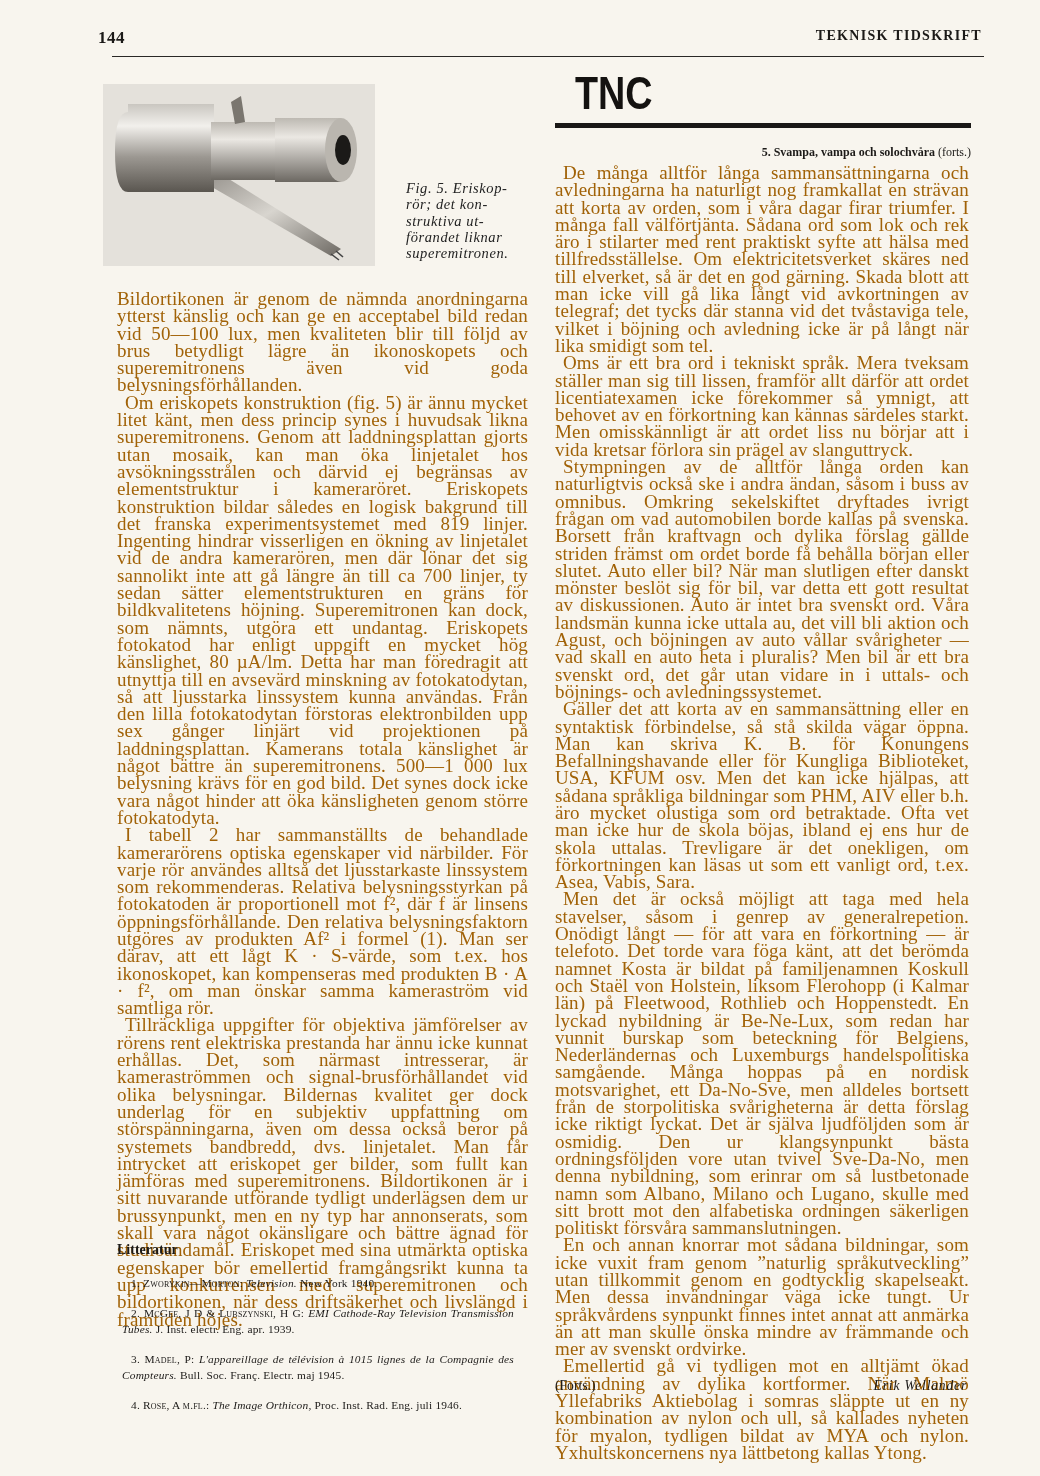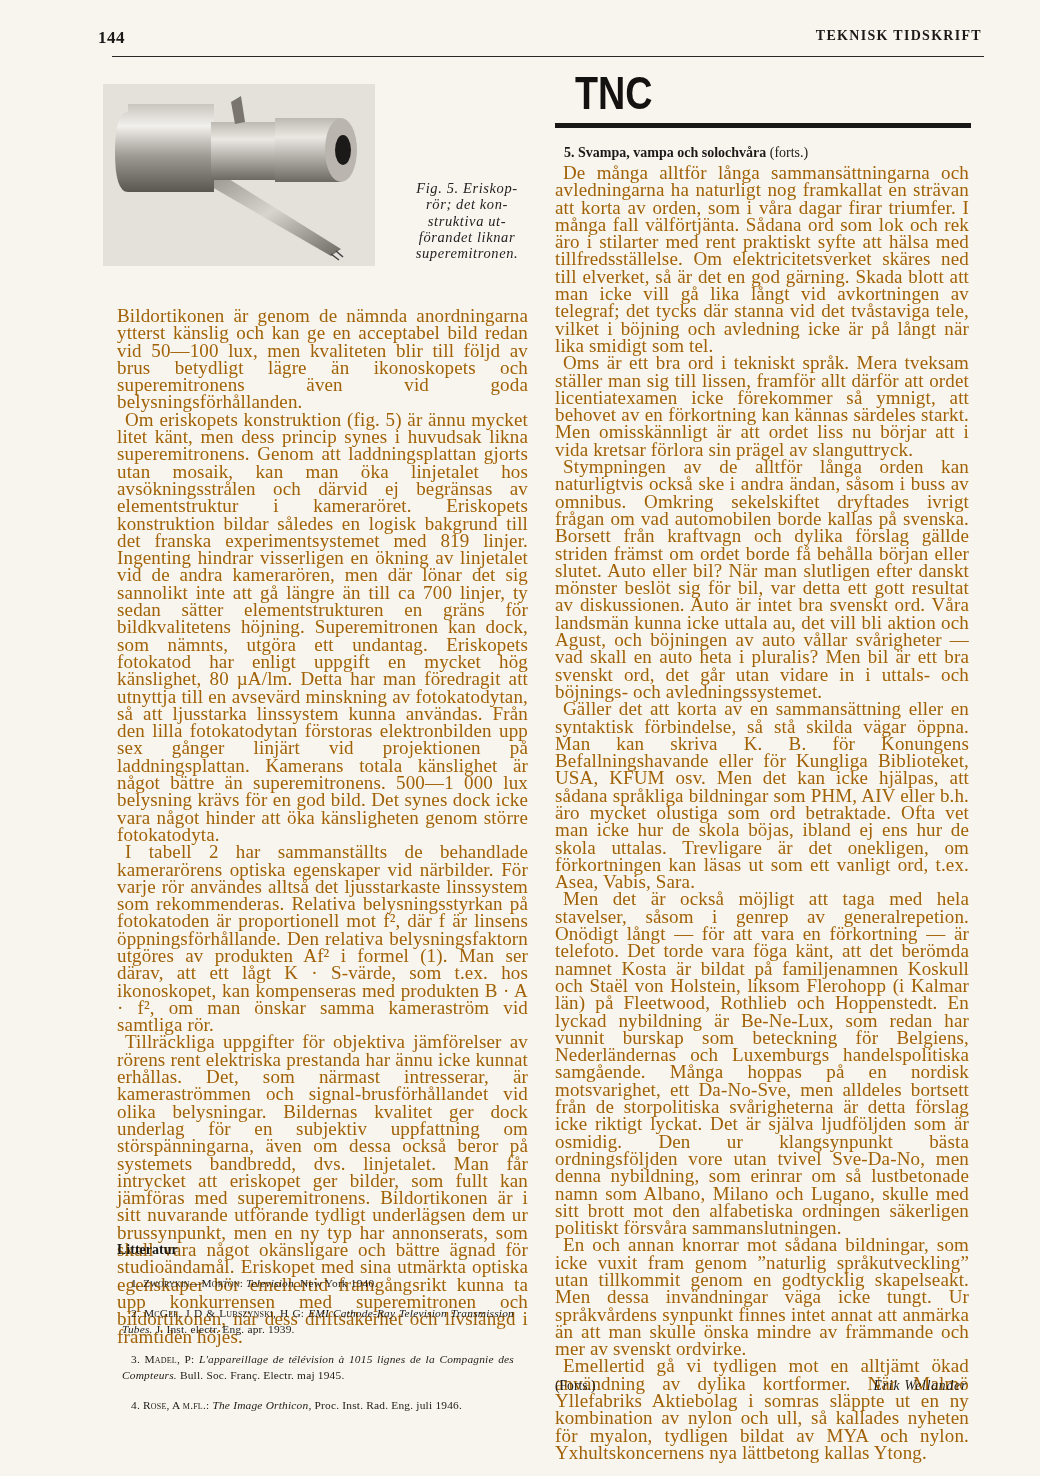--- a/index.html
+++ b/index.html
@@ -26,49 +26,49 @@
     border-top: 1.5px solid #2a2826;
   }
   .figure {
     position: absolute; left: 103px; top: 84px; width: 272px; height: 182px;
     background: linear-gradient(180deg, #e9e6e0 0%, #dedad4 100%);
     overflow: hidden;
   }
   .fig-caption {
     position: absolute; left: 406px; top: 180px; width: 122px;
     font-family: "Liberation Serif", serif; font-style: italic;
-    font-size: 14.5px; line-height: 16.3px; text-align: center;
+    font-size: 14.5px; line-height: 16.3px; text-align: left;
     letter-spacing: 0.6px; color: #222;
   }
   .col {
     position: absolute;
     font-family: Liberation Serif, serif;
     font-size: 19px; line-height: 17.3px;
     text-align: justify;
     letter-spacing: 0.15px;
     color: #a16207;
   }
   .col-left { left: 117px; top: 290px; width: 411px; }
   .col-right { left: 555px; top: 164px; width: 414px; }
   .col p { margin: 0; text-indent: 8px; }
-  .col p.noind { text-indent: 0; margin-top: 17px; }
+  .col p.noind { text-indent: 0; }
   .tnc-title {
     position: absolute; left: 575px; top: 66px;
     font-family: "Liberation Sans", sans-serif;
     font-size: 46px; font-weight: bold; letter-spacing: 0px;
     transform: scaleX(0.82); transform-origin: left top;
     color: #141210;
   }
   .tnc-rule {
     position: absolute; left: 555px; width: 416px; top: 123px;
     border-top: 5px solid #1a1816;
   }
   .section-heading {
-    position: absolute; left: 564px; top: 145px; width: 420px;
-    font-family: "Liberation Serif", serif; font-size: 14px;
+    position: absolute; left: 551px; top: 145px; width: 420px;
+    font-family: "Liberation Serif", serif; font-size: 12px; text-align: right;
   }
   .section-heading b { font-weight: bold; }
   .lit-heading {
     position: absolute; left: 117px; top: 1242px;
     font-family: "Liberation Serif", serif; font-weight: bold; font-size: 14px;
   }
   .lit-list {
     position: absolute; left: 108px; top: 1262px; width: 420px;
     font-family: "Liberation Serif", serif; font-size: 11.4px; line-height: 15.9px;
     text-align: justify; letter-spacing: 0.2px;

